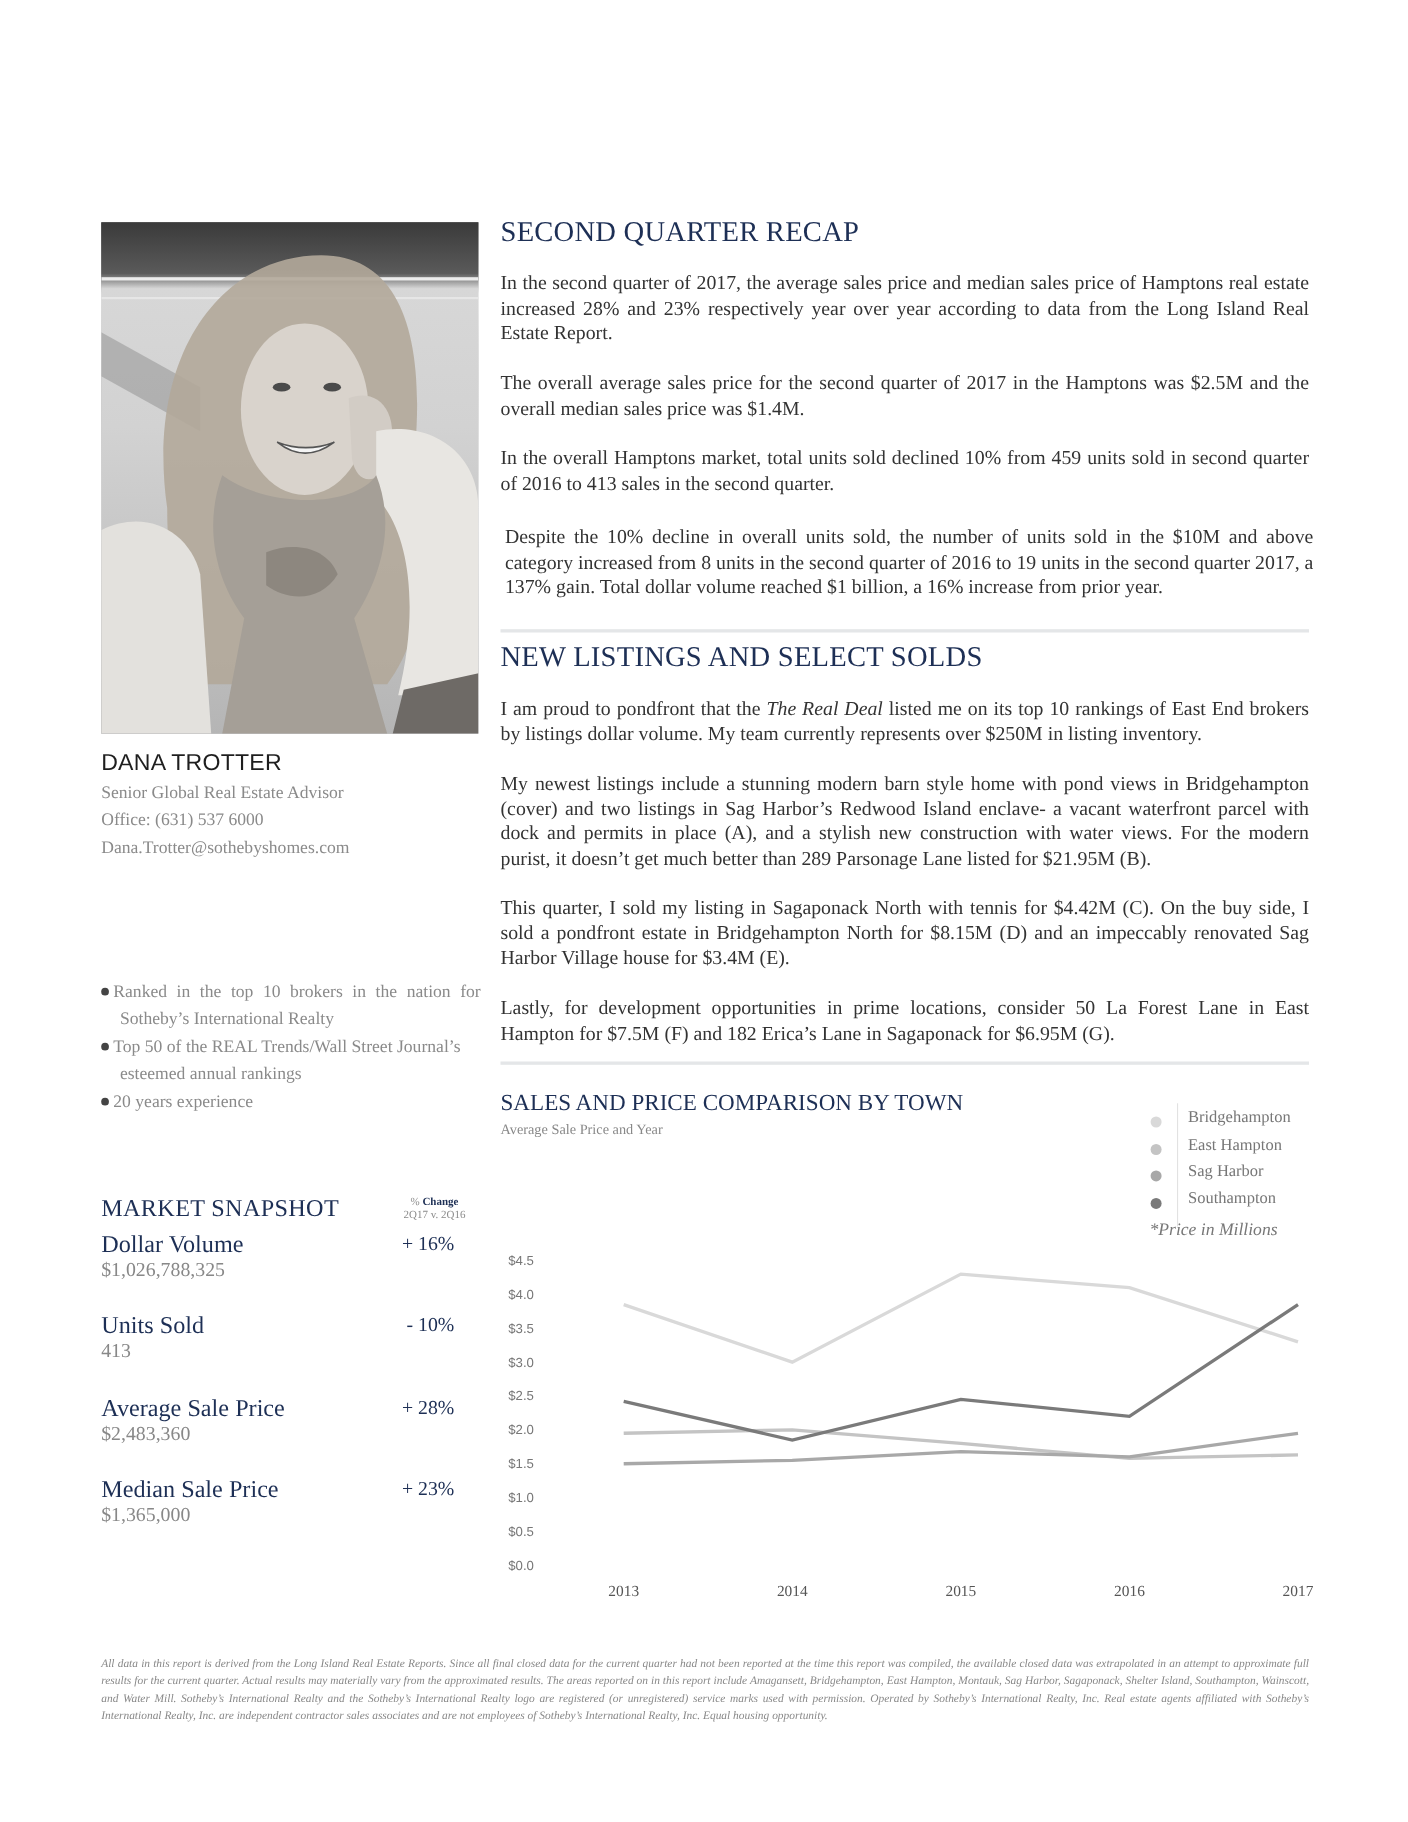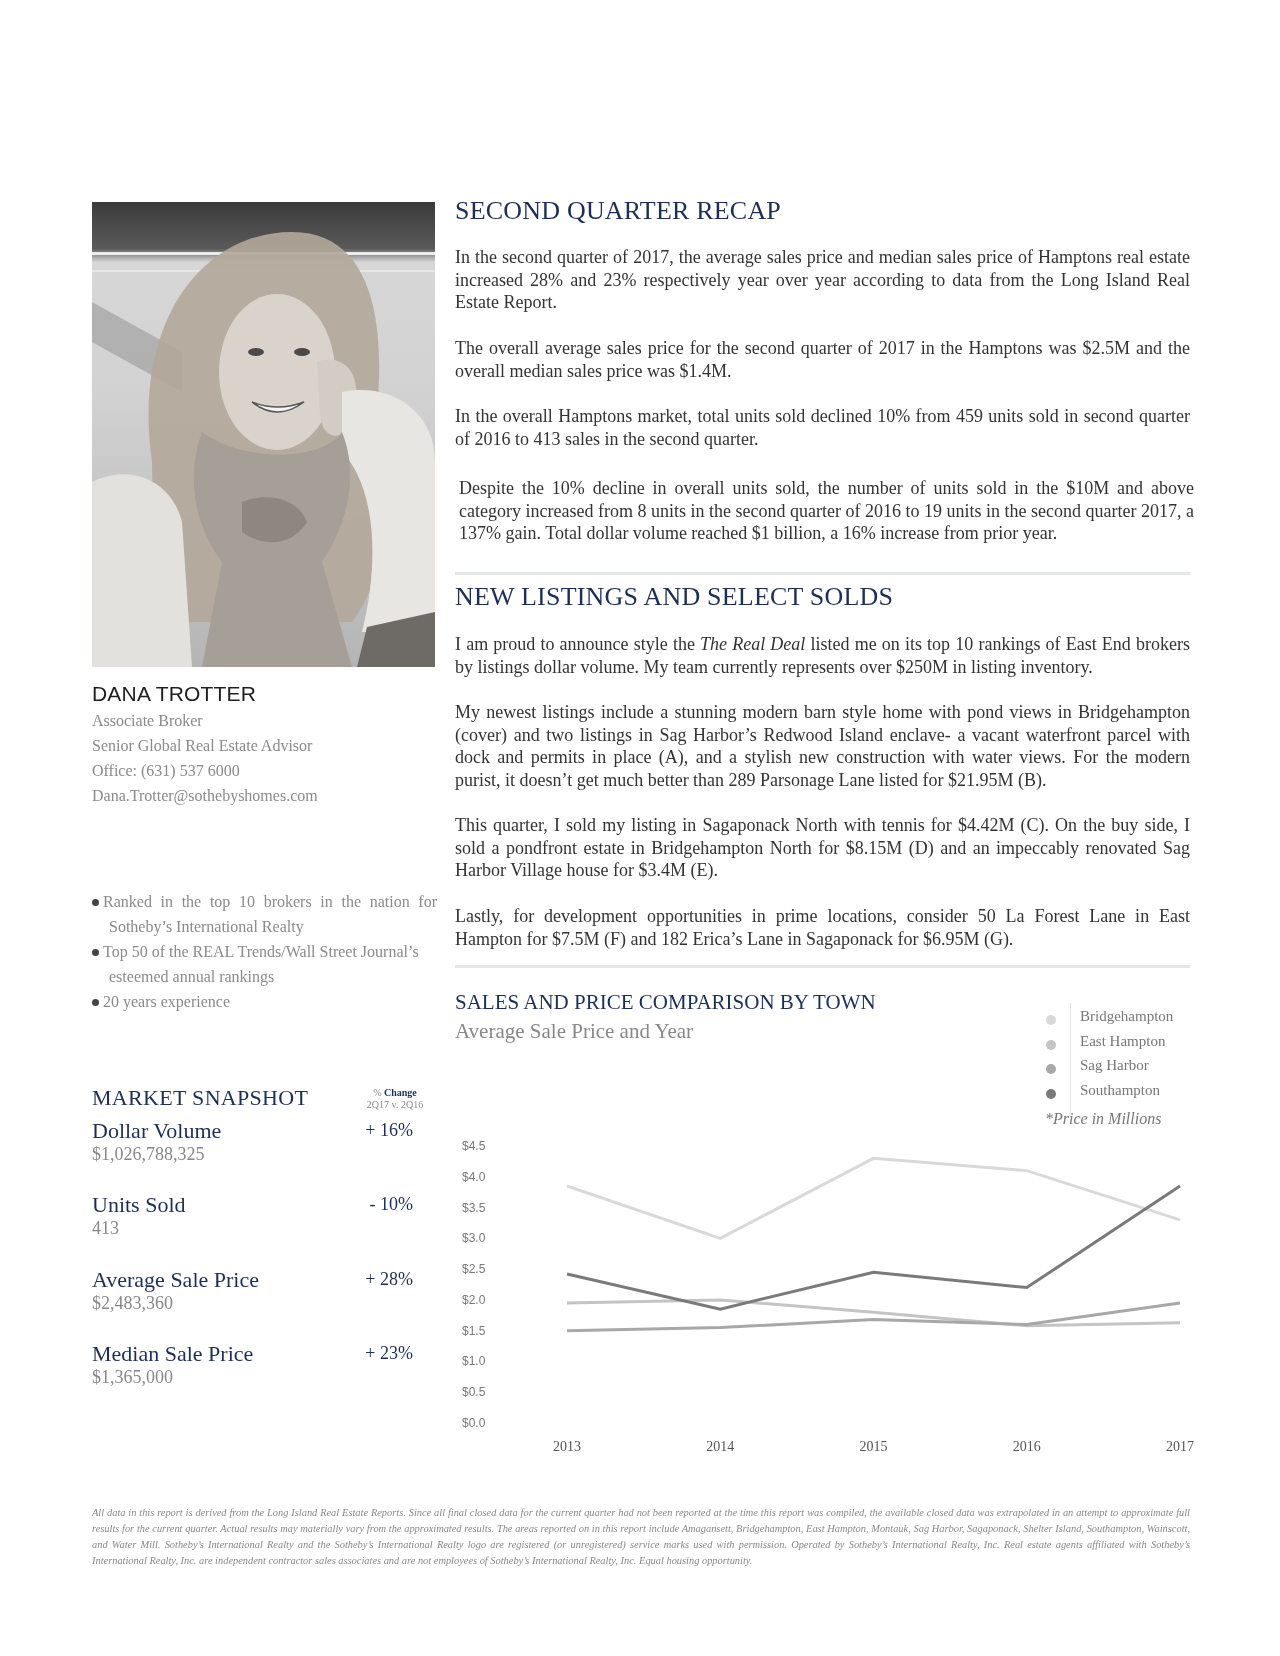--- a/index.html
+++ b/index.html
@@ -31,21 +31,21 @@
   .ms-value { position: absolute; left: 0; top: 26px; font-size: 18px; color: #888; }
   .ms-pct { position: absolute; right: 24px; top: 2px; font-size: 18px; color: #1d2f55; }
 
   
   .h1 { left: 455px; font-size: 26px; color: #1d2f55; letter-spacing: 0.2px; }
   .para { left: 455px; width: 735px; font-size: 18px; line-height: 22.5px; color: #333; text-align: justify; }
   .para i { font-style: italic; }
   .divider { left: 455px; width: 735px; height: 3px; background: #e4e6e8; }
 
   .chart-title { left: 455px; top: 990px; font-size: 21px; color: #1d2f55; }
-  .chart-sub { left: 455px; top: 1019px; font-size: 21px; color: #888; }
+  .chart-sub { left: 455px; top: 1019px; font-size: 13px; color: #888; }
 
   .legend-rule { left: 1070px; top: 1003px; width: 1px; height: 112px; background: #e2e2e2; }
   .legend-item { left: 1040px; height: 24px; }
   .legend-dot { position: absolute; left: 6px; top: 7px; width: 10px; height: 10px; border-radius: 50%; }
   .legend-label { position: absolute; left: 40px; top: 0; font-size: 15px; color: #777; white-space: nowrap; }
   .price-note { left: 1045px; top: 1110px; font-size: 16px; font-style: italic; color: #777; }
 
   #chart { left: 440px; top: 1125px; width: 760px; height: 340px; }
   #chart text { font-family: "Liberation Sans", sans-serif; }
 
@@ -84,21 +84,20 @@
 
     <path d="M110 230 C150 260 230 260 250 230 C270 280 250 330 230 360 L260 465 L110 465 L130 360 C100 320 95 270 110 230 Z" fill="#a59f97"></path>
     <path d="M150 300 C175 290 205 295 215 320 C200 345 170 345 150 330 Z" fill="#8d877f"></path>
 
     <path d="M275 425 L343 410 L343 465 L265 465 Z" fill="#6e6a66"></path>
   </svg>
 </div>
 
 <div class="abs agent-name">DANA TROTTER</div>
 <ul class="abs agent-list" style="top:708px">
-  <li>Associate Broker</li>
   <li>Senior Global Real Estate Advisor</li>
   <li>Office: (631) 537 6000</li>
   <li>Dana.Trotter@sothebyshomes.com</li>
 </ul>
 
 <ul class="abs bullets">
   <li class="justify"><span class="dot"></span><span>Ranked in the top 10 brokers in the nation for Sotheby’s International Realty</span></li>
   <li><span class="dot"></span><span>Top 50 of the REAL Trends/Wall Street Journal’s esteemed annual rankings</span></li>
   <li><span class="dot"></span><span>20 years experience</span></li>
 </ul>
@@ -132,21 +131,21 @@
 
 <div class="abs h1" style="top:196px">SECOND QUARTER RECAP</div>
 <p class="abs para" style="top:246px;margin:0">In the second quarter of 2017, the average sales price and median sales price of Hamptons real estate increased 28% and 23% respectively year over year according to data from the Long Island Real Estate Report.</p>
 <p class="abs para" style="top:337px;margin:0">The overall average sales price for the second quarter of 2017 in the Hamptons was $2.5M and the overall median sales price was $1.4M.</p>
 <p class="abs para" style="top:405px;margin:0">In the overall Hamptons market, total units sold declined 10% from 459 units sold in second quarter of 2016 to 413 sales in the second quarter.</p>
 <p class="abs para" style="top:473px;margin:4px">Despite the 10% decline in overall units sold, the number of units sold in the $10M and above category increased from 8 units in the second quarter of 2016 to 19 units in the second quarter 2017, a 137% gain. Total dollar volume reached $1 billion, a 16% increase from prior year.</p>
 
 <div class="abs divider" style="top:572px"></div>
 
 <div class="abs h1" style="top:582px">NEW LISTINGS AND SELECT SOLDS</div>
-<p class="abs para" style="top:633px;margin:0"><span>I am proud to announce style the </span><i>The Real Deal</i><span> listed me on its top 10 rankings of East End brokers by listings dollar volume. My team currently represents over $250M in listing inventory.</span></p>
+<p class="abs para" style="top:633px;margin:0"><span>I am proud to pondfront that the </span><i>The Real Deal</i><span> listed me on its top 10 rankings of East End brokers by listings dollar volume. My team currently represents over $250M in listing inventory.</span></p>
 <p class="abs para" style="top:701px;margin:0">My newest listings include a stunning modern barn style home with pond views in Bridgehampton (cover) and two listings in Sag Harbor’s Redwood Island enclave- a vacant waterfront parcel with dock and permits in place (A), and a stylish new construction  with water views. For the modern purist, it doesn’t get much better than 289 Parsonage Lane listed for $21.95M (B).</p>
 <p class="abs para" style="top:814px;margin:0">This quarter, I sold my listing in Sagaponack North with tennis for $4.42M (C). On the buy side, I sold a pondfront estate in Bridgehampton North for $8.15M (D) and an impeccably renovated Sag Harbor Village house for $3.4M (E).</p>
 <p class="abs para" style="top:905px;margin:0">Lastly, for development opportunities in prime locations, consider 50 La Forest Lane in East Hampton for $7.5M (F) and 182 Erica’s Lane in Sagaponack for $6.95M (G).</p>
 
 <div class="abs divider" style="top:965px"></div>
 
 <div class="abs chart-title">SALES AND PRICE COMPARISON BY TOWN</div>
 <div class="abs chart-sub">Average Sale Price and Year</div>
 
 <div class="abs legend-rule"></div>

